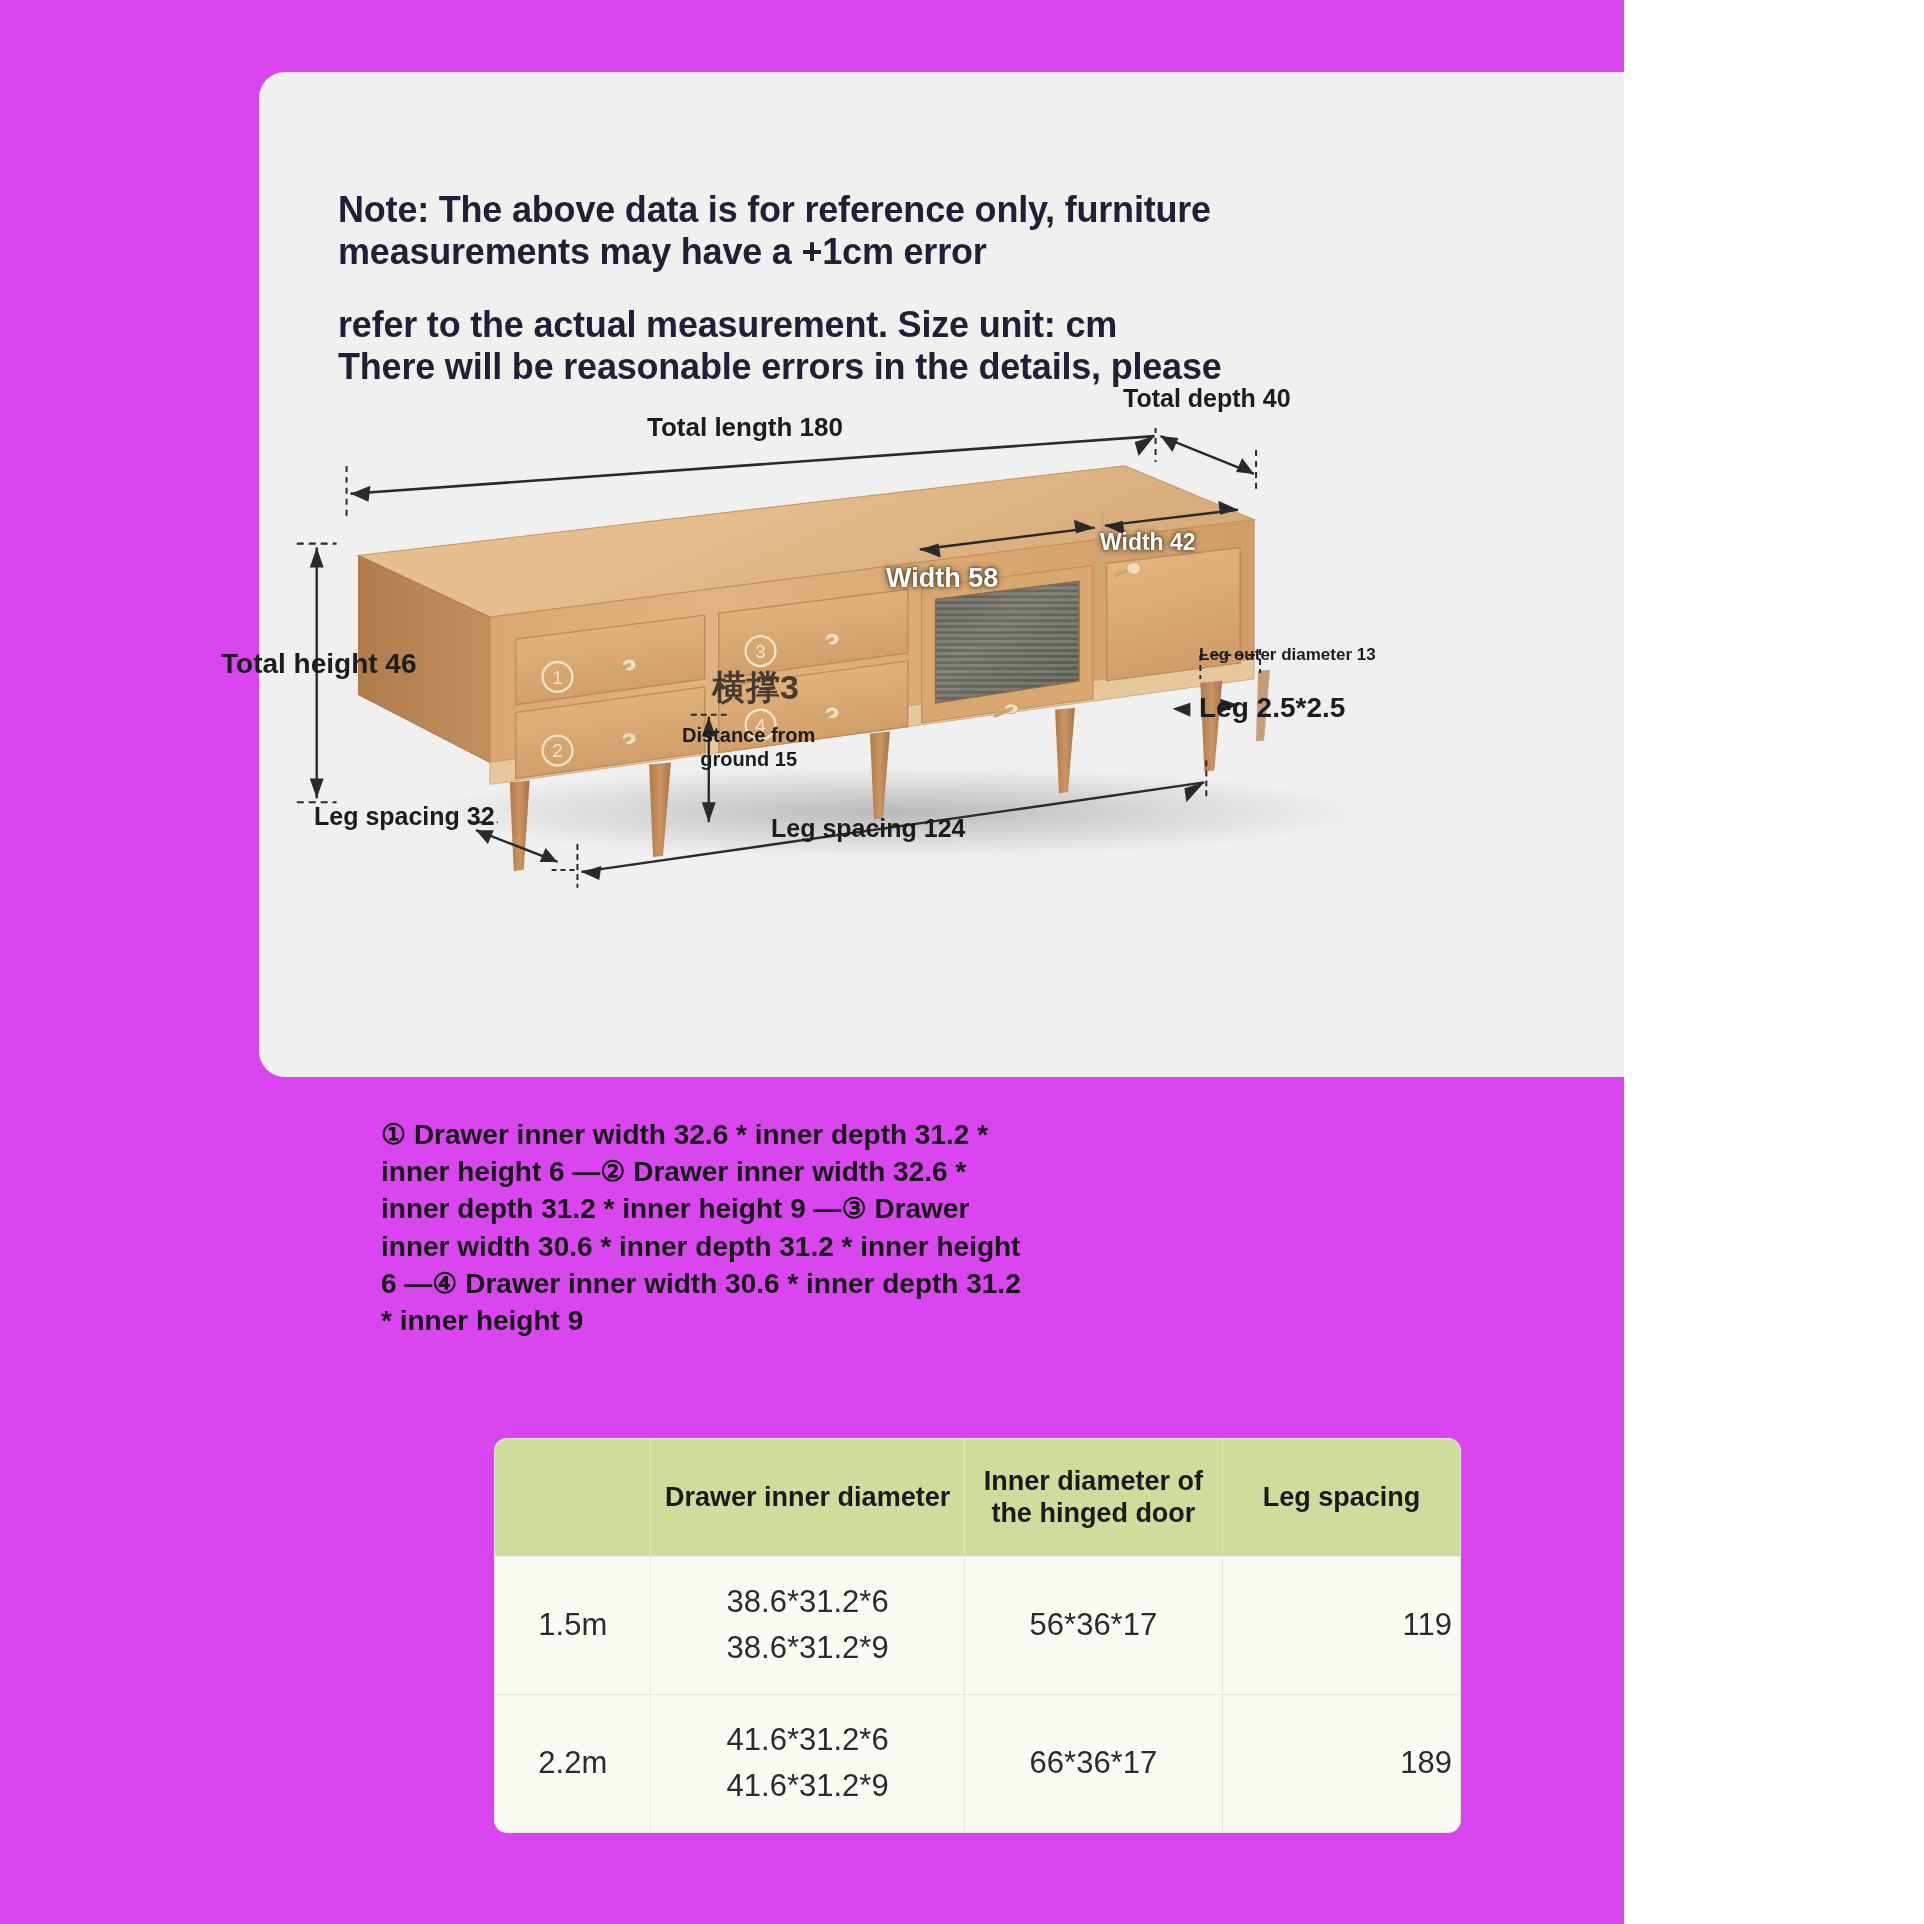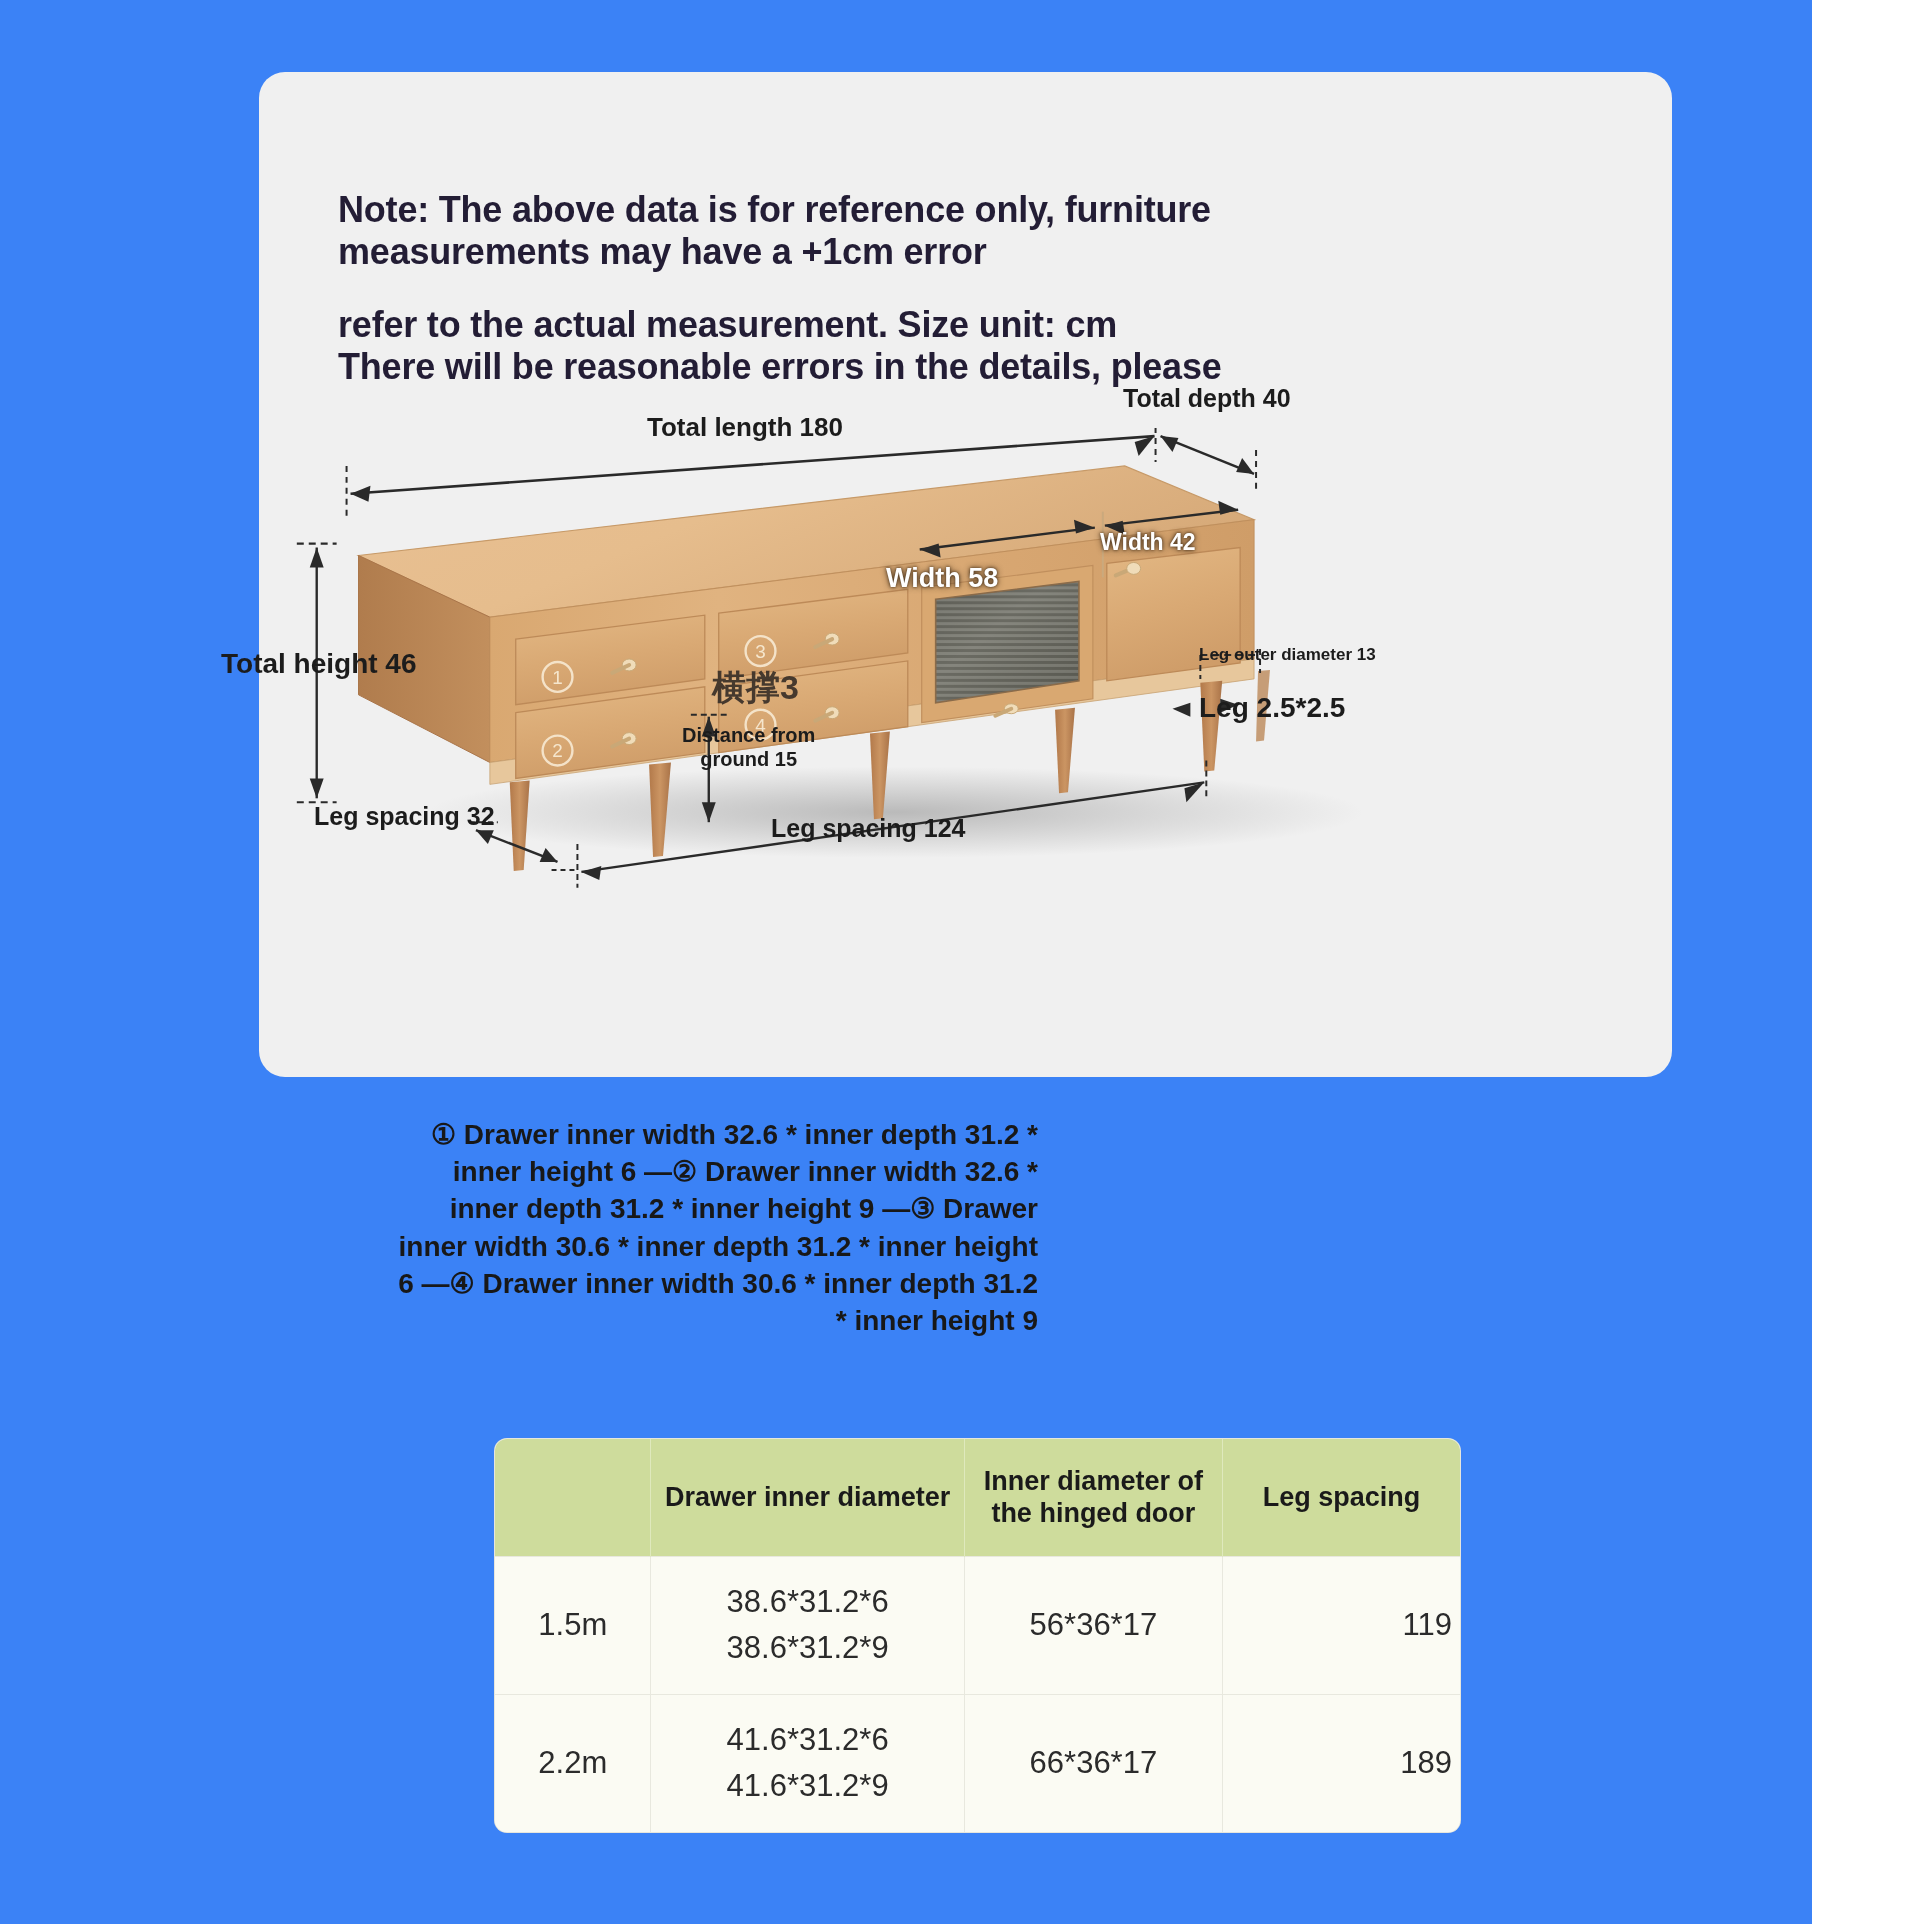--- a/index.html
+++ b/index.html
@@ -3,23 +3,23 @@
 <meta charset="utf-8">
 <style>
   html, body {
     margin: 0;
     padding: 0;
     background: #ffffff;
     font-family: "Liberation Sans", sans-serif;
   }
   #page {
     position: relative;
-    width: 1812px;
+    width: 1624px;
     height: 1924px;
-    background: #3b82f6;
+    background: #d946ef;
     overflow: hidden;
   }
 
   
   .hero-card {
     position: absolute;
     left: 259px;
     top: 72px;
     width: 1413px;
     height: 1005px;
@@ -79,21 +79,20 @@
   
   .spec-para {
     position: absolute;
     left: 381px;
     top: 1116px;
     width: 657px;
     font-size: 28px;
     font-weight: bold;
     color: #181818;
     line-height: 1.33;
-    text-align: right;
   }
 
   
   .size-table {
     position: absolute;
     left: 495px;
     top: 1439px;
     width: 965px;
     border-collapse: collapse;
     border-radius: 12px;

